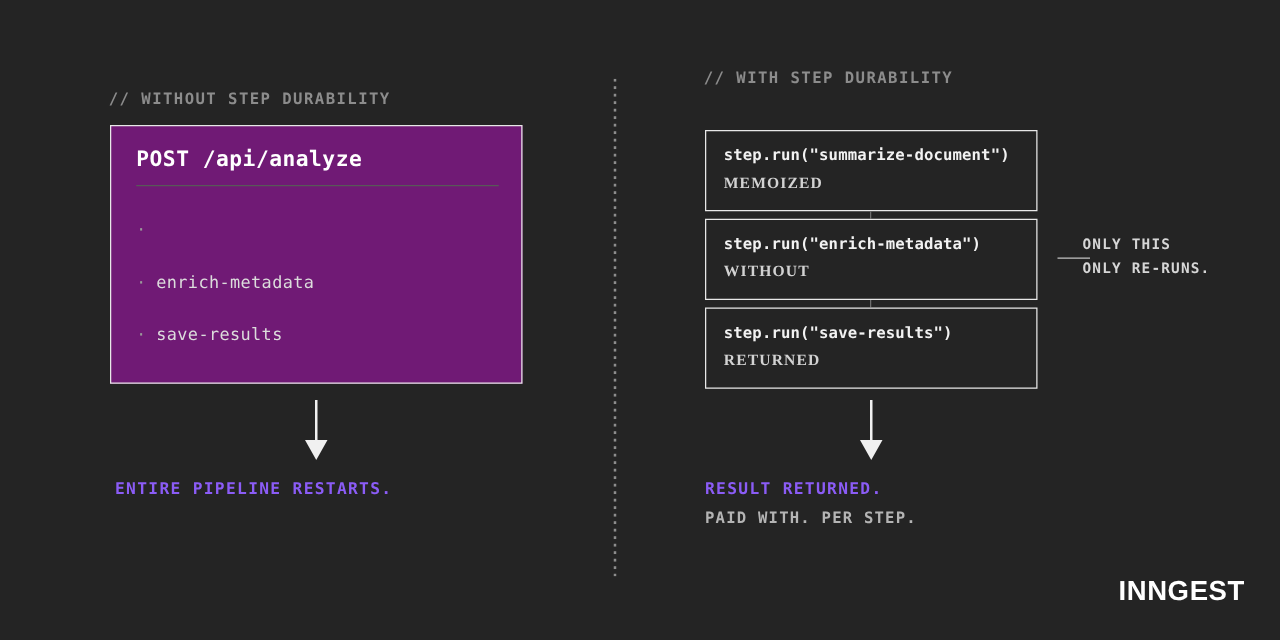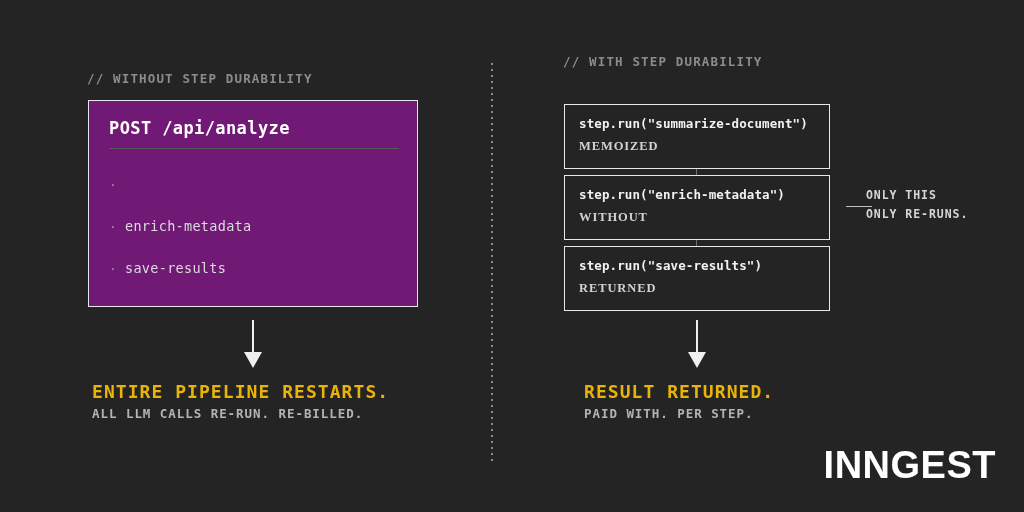--- a/index.html
+++ b/index.html
@@ -191,43 +191,43 @@
     width: 0;
     height: 0;
     border-left: 9px solid transparent;
     border-right: 9px solid transparent;
     border-top: 16px solid #f0f0f0;
   }
 
   
   .caption { position: absolute; white-space: nowrap; }
   .caption.left  { left: 92px;  top: 381px; }
-  .caption.right { left: 584px; top: 381px; }
+  .caption.right { left: 564px; top: 381px; }
   .caption-primary {
-    font-size: 18px;
+    font-size: 13px;
     font-weight: 700;
     letter-spacing: 1.05px;
-    color: #eab308;
+    color: #8b5cf6;
     line-height: 22px;
   }
   .caption-secondary {
     font-size: 12.5px;
     font-weight: 700;
     letter-spacing: 0.95px;
     color: #b4b4b4;
     line-height: 22px;
   }
 
   
   .brand {
     position: absolute;
     right: 28px;
     bottom: 28px;
     font-family: "Liberation Sans", sans-serif;
-    font-size: 38px;
+    font-size: 22px;
     font-weight: 700;
     letter-spacing: 0.5px;
     color: #ffffff;
     line-height: 1;
     margin-top: 29px;
   }
 </style>
 </head>
 <body>
 
@@ -259,21 +259,20 @@
     </div>
   </div>
 
   <div class="arrow left">
     <div class="arrow-shaft"></div>
     <div class="arrow-head"></div>
   </div>
 
   <div class="caption left">
     <div class="caption-primary">ENTIRE PIPELINE RESTARTS.</div>
-    <div class="caption-secondary">ALL LLM CALLS RE-RUN. RE-BILLED.</div>
   </div>
 
   <div class="comment right">// WITH STEP DURABILITY</div>
 
   <div class="step-box b1">
     <div class="step-call">step.run("summarize-document")</div>
     <div class="step-status">MEMOIZED</div>
   </div>
 
   <div class="connector c1"></div>

